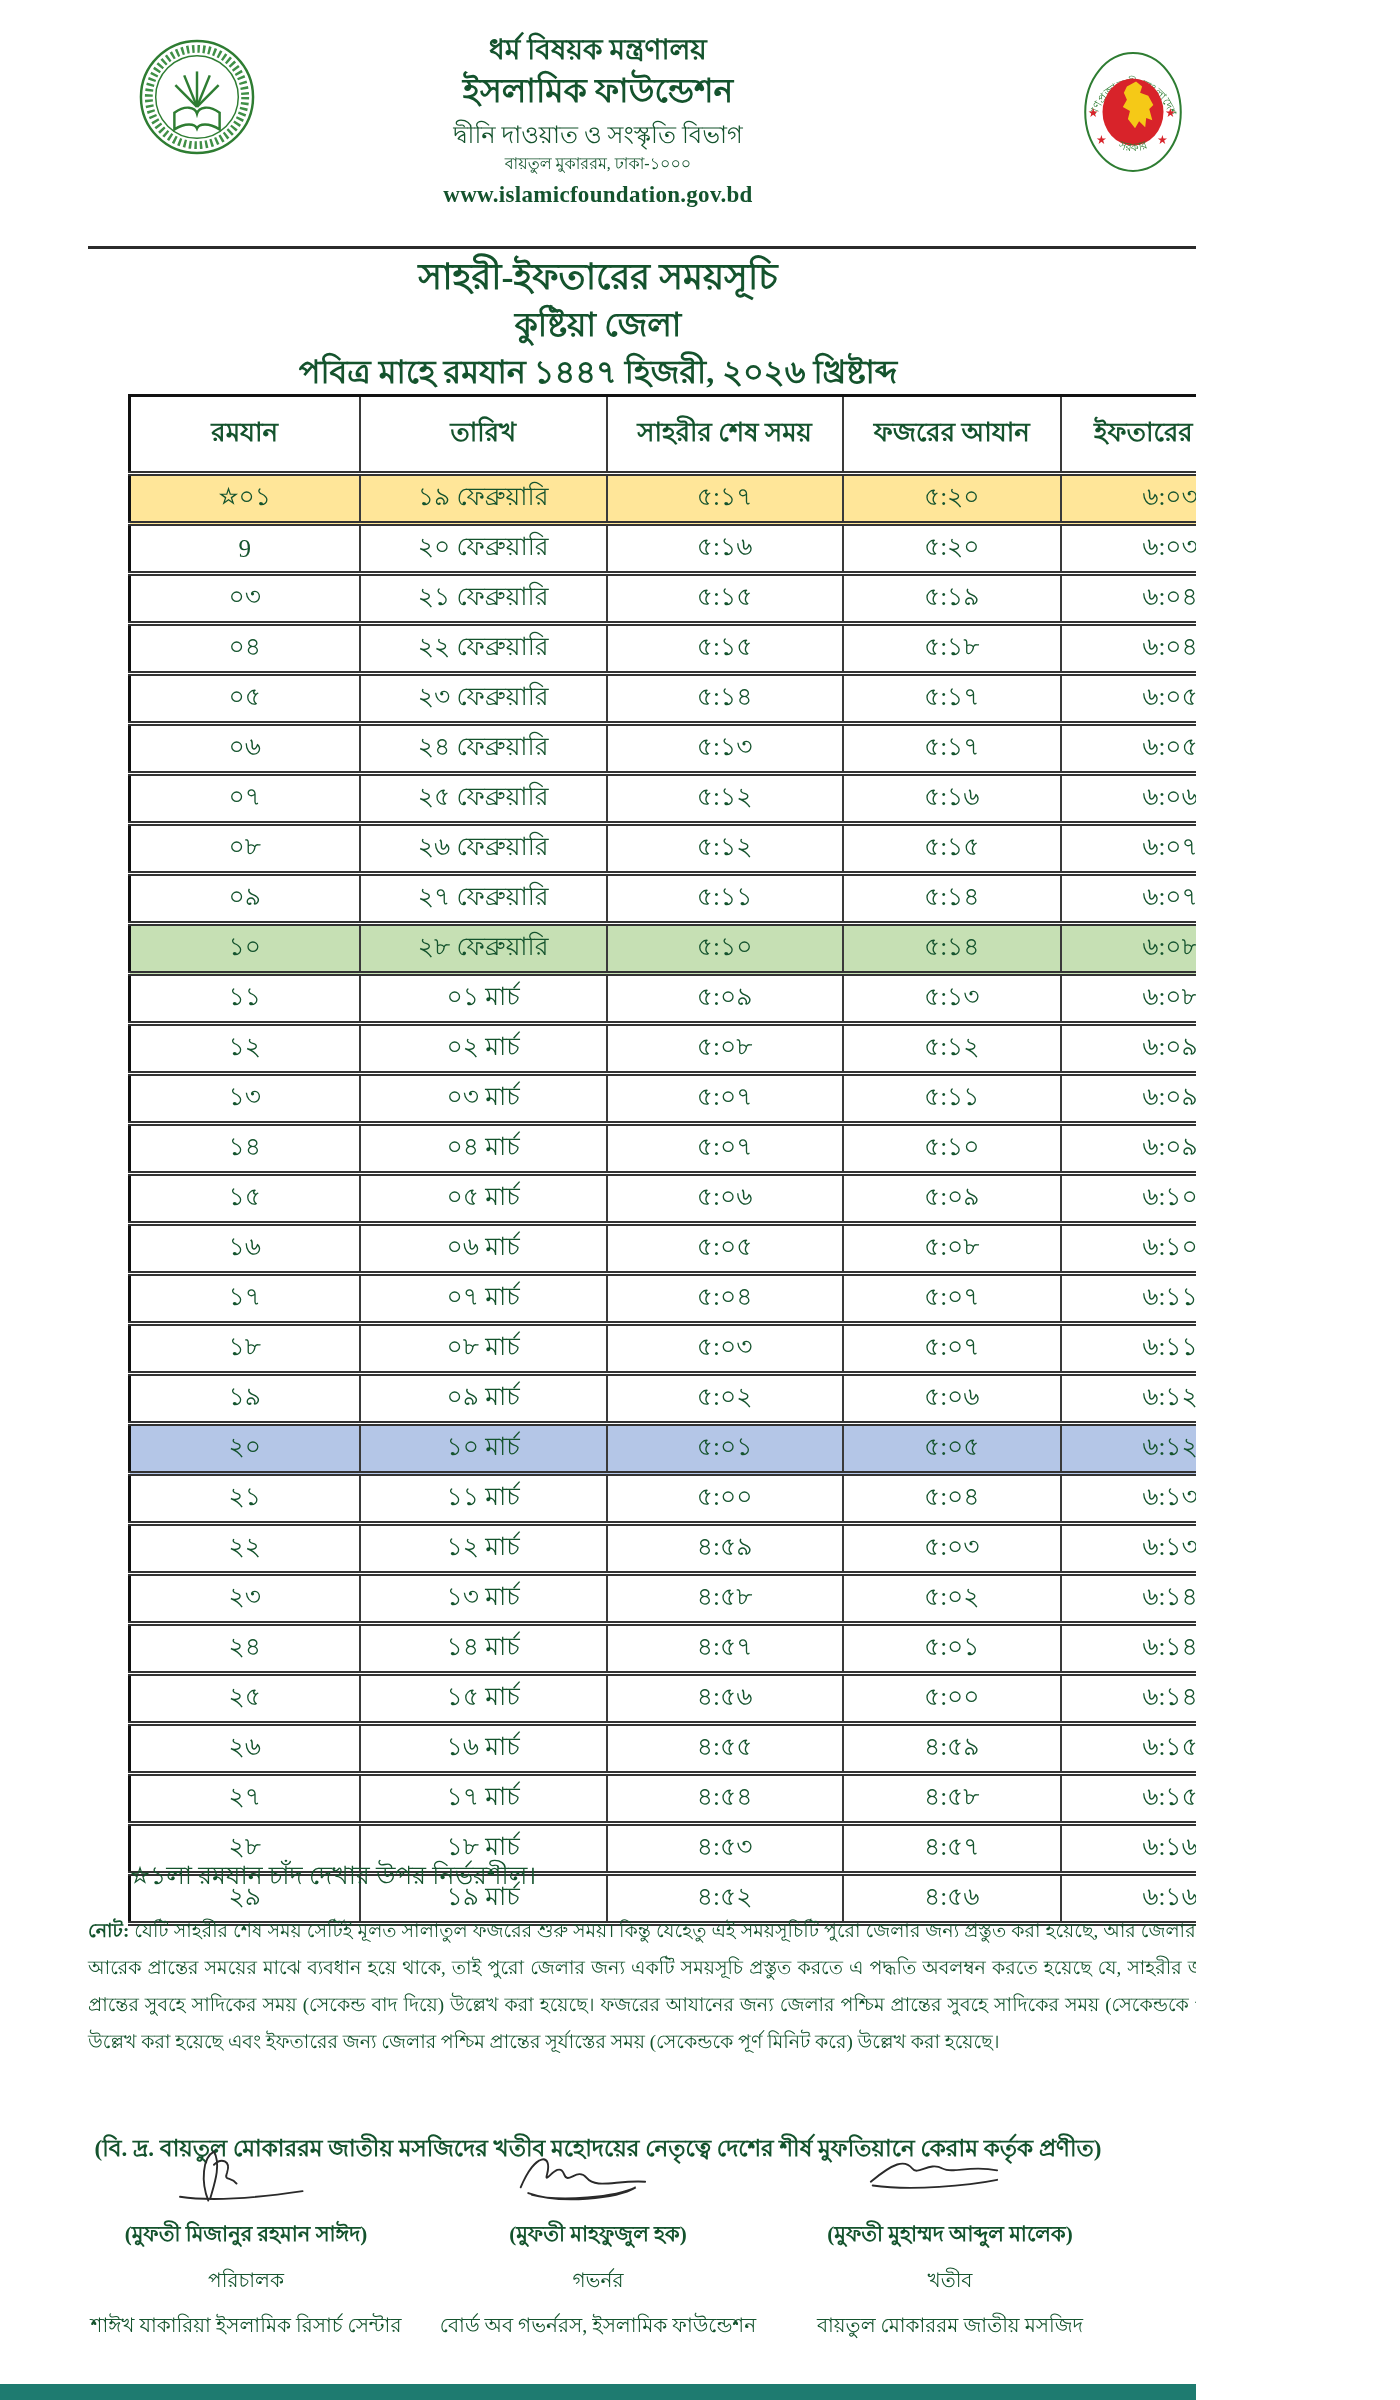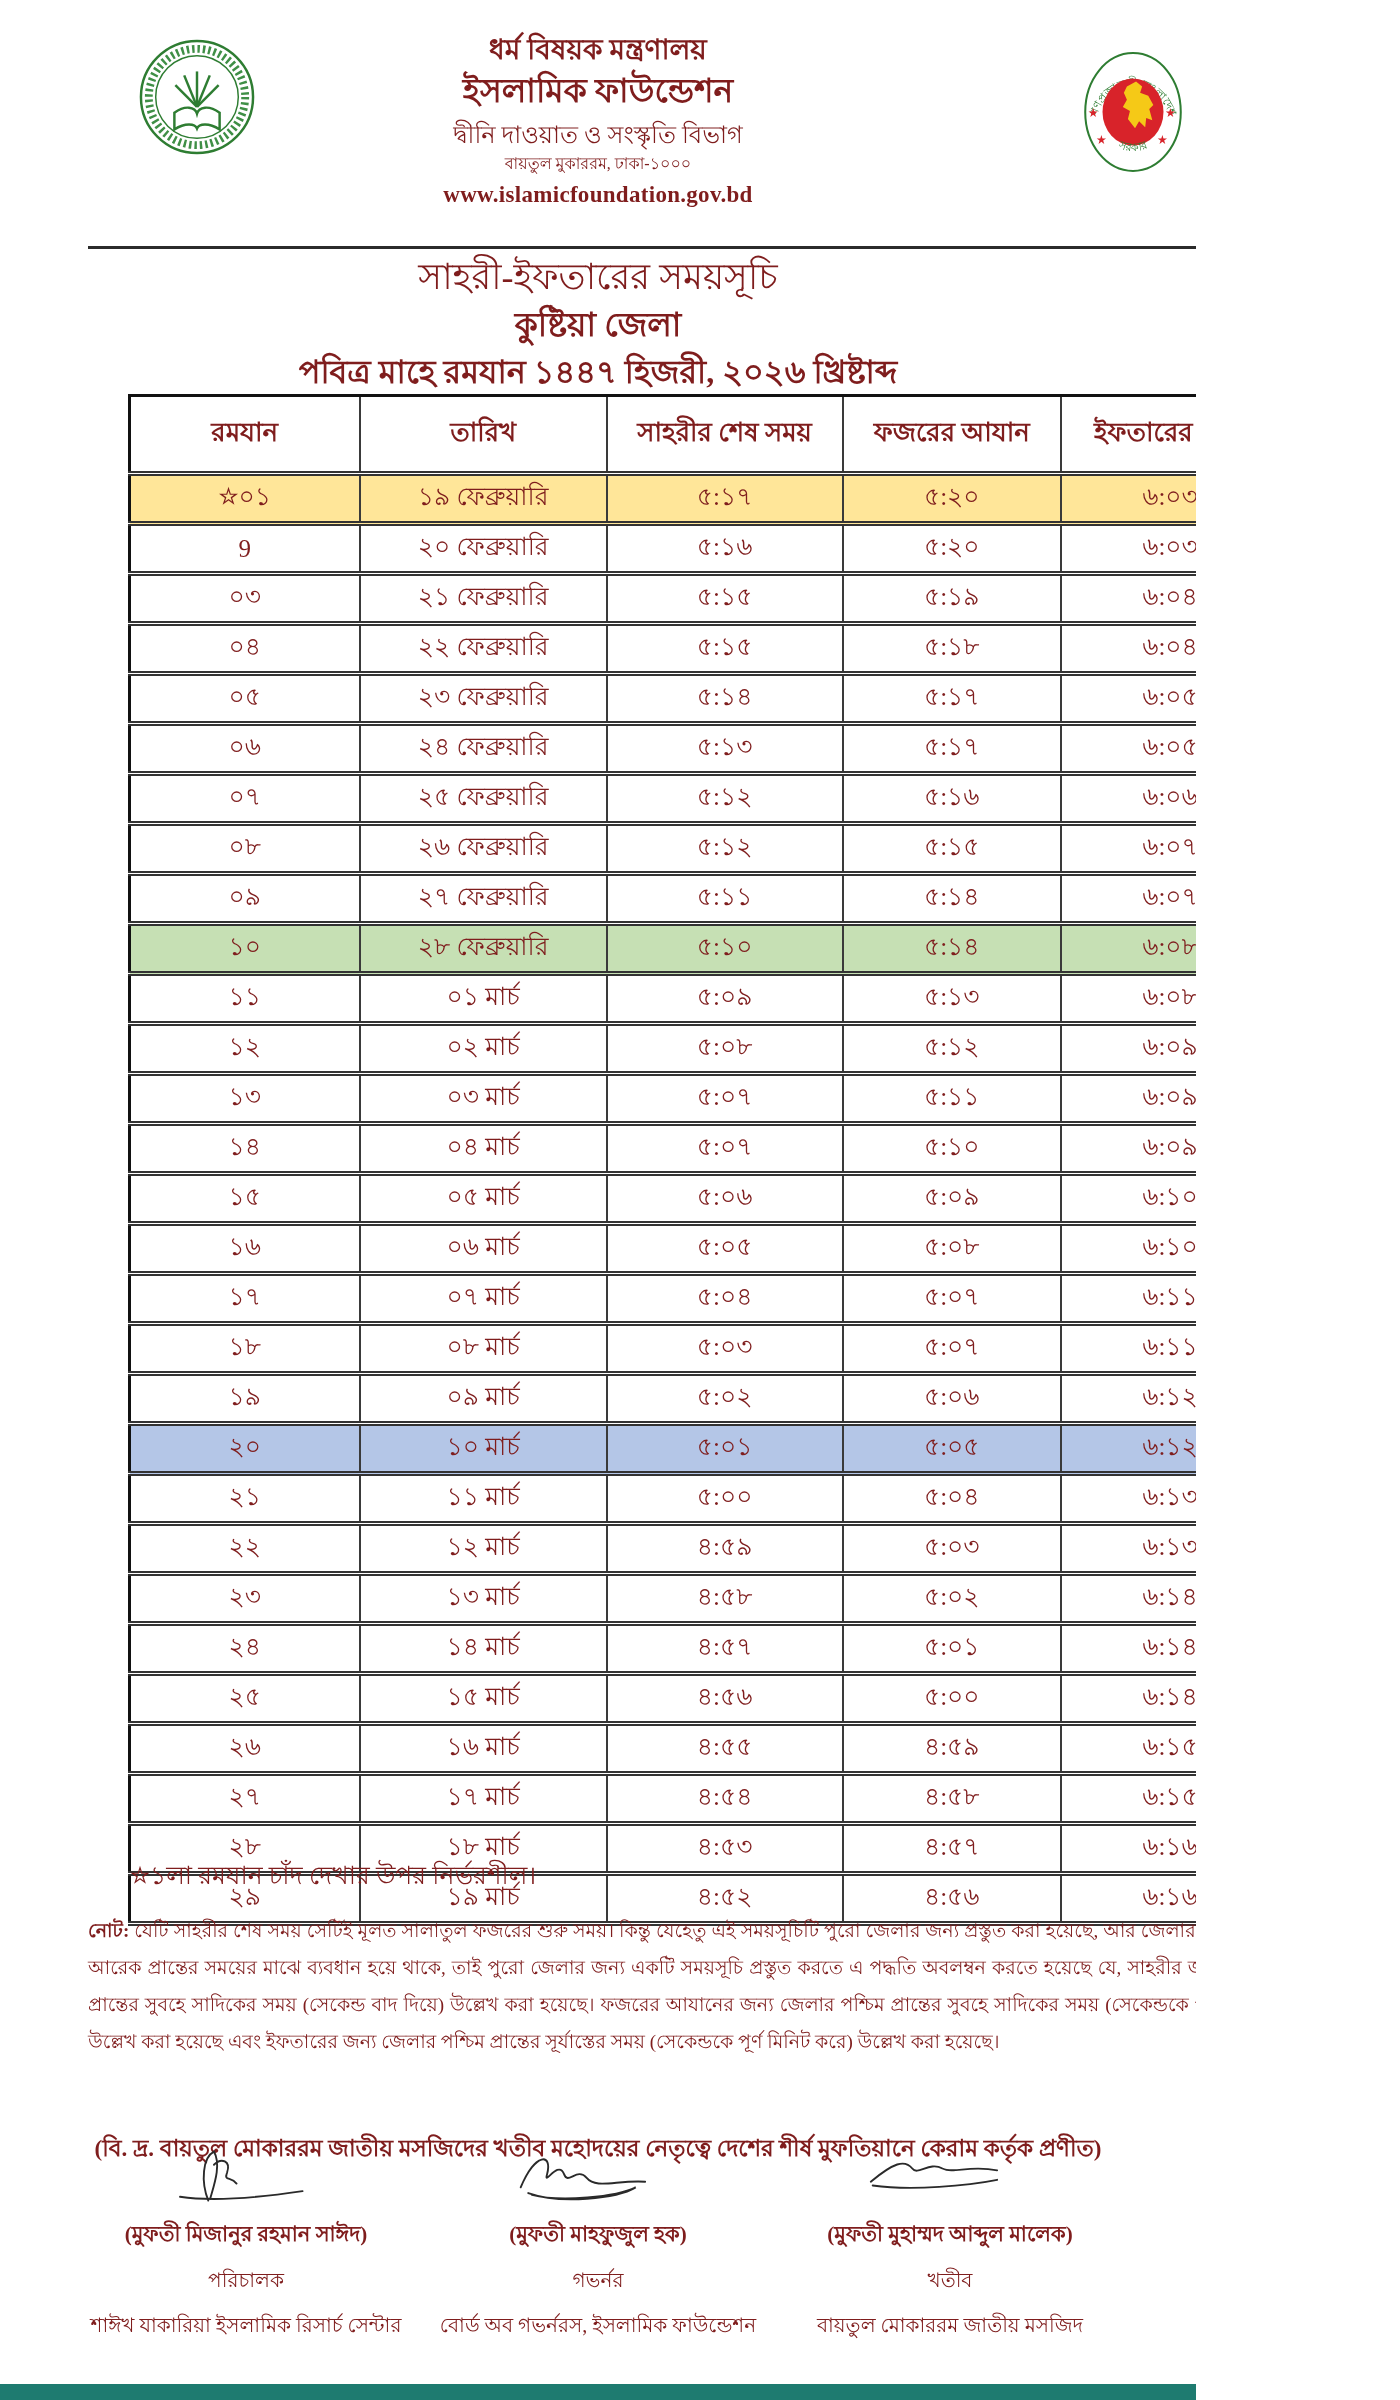--- a/index.html
+++ b/index.html
@@ -1,30 +1,30 @@
 <!DOCTYPE html>
 <html lang="bn"><head>
 <meta charset="utf-8">
 <style>
   html,body{margin:0;padding:0;background:#fff;}
   .page{position:relative;width:1196px;height:2400px;background:#ffffff;overflow:hidden;
-        font-family:"Liberation Serif","DejaVu Serif",serif;color:#7f1d1d;}
+        font-family:"Liberation Serif","DejaVu Serif",serif;color:#14532d;}
   
   .logo-left{position:absolute;left:138px;top:38px;width:118px;height:118px;}
   .logo-right{position:absolute;left:1082px;top:50px;width:102px;height:124px;}
   .head-center{position:absolute;left:280px;right:280px;top:34px;text-align:center;line-height:1.15;}
   .h-ministry{font-size:28px;font-weight:bold;}
   .h-org{font-size:33px;font-weight:bold;margin-top:7px;}
   .h-dept{font-size:24px;margin-top:11px;}
   .h-addr{font-size:16px;margin-top:5px;}
   .h-web{font-size:23px;font-weight:bold;margin-top:9px;letter-spacing:.3px;}
   .rule{position:absolute;left:88px;width:1224px;top:246px;height:3px;background:#2b2b2b;}
   
   .titles{position:absolute;left:0;right:0;top:258px;text-align:center;line-height:1.1;}
-  .t-main{font-size:36px;font-weight:normal;}
+  .t-main{font-size:36px;font-weight:bold;}
   .t-district{font-size:33px;font-weight:bold;margin-top:9px;}
   .t-sub{font-size:32px;font-weight:bold;margin-top:12px;}
   
   table.tt{position:absolute;left:128px;top:394px;width:1153px;border-collapse:collapse;
            table-layout:fixed;text-align:center;}
   table.tt,table.tt th,table.tt td{border:2px solid #3a3a3a;}
   table.tt{border:3px solid #111;}
   table.tt th{height:72px;font-size:26px;font-weight:bold;background:#fff;border-bottom:5px solid #222;}
   table.tt td{height:45px;font-size:25px;border-top:5px double #333;border-bottom:5px double #333;padding:0;}
   .c1{width:20%;} .c2{width:21.5%;} .c3{width:20.5%;} .c4{width:19%;} .c5{width:19%;}

